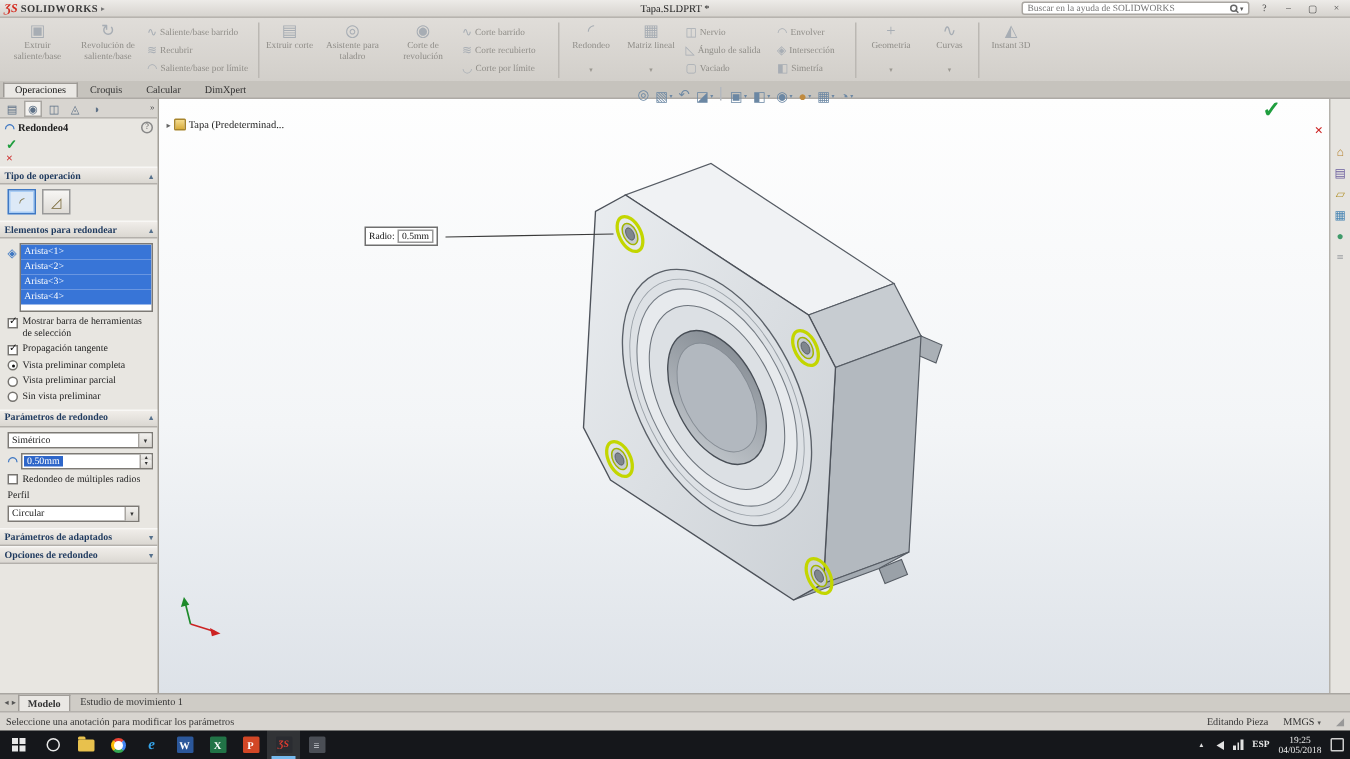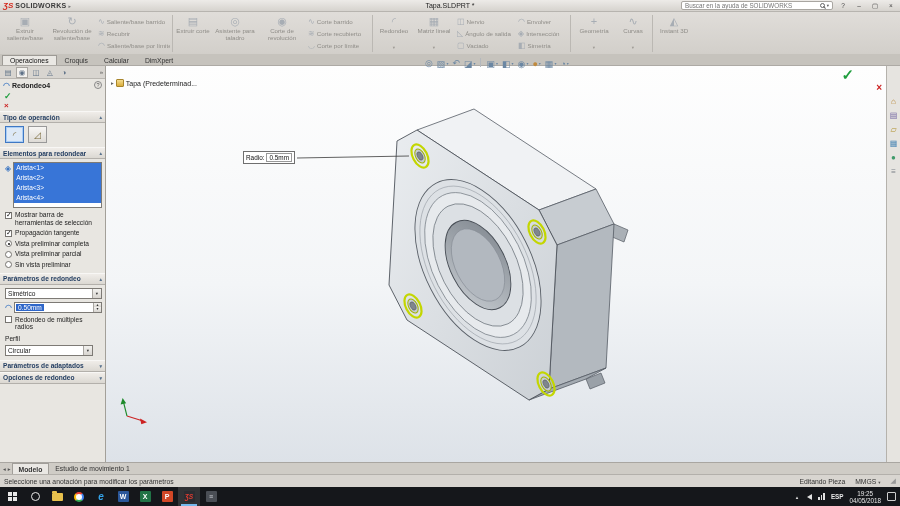--- a/index.html
+++ b/index.html
@@ -1,18 +1,18 @@
 <!DOCTYPE html>
 <html><head>
 <meta charset="utf-8">
 <style>
   *{margin:0;padding:0;box-sizing:border-box;}
   i,em{font-style:normal;}
   body{background:#444;font-family:"Liberation Sans",sans-serif;}
-  .screen{position:relative;width:900px;height:506px;background:#c9c6c0;overflow:hidden;font-family:Liberation Sans, sans-serif;}
+  .screen{position:relative;width:900px;height:506px;background:#c9c6c0;overflow:hidden;font-family:Liberation Serif, serif;}
 
   
   .titlebar{position:absolute;top:0;left:0;right:0;height:12px;background:linear-gradient(#edebe8,#d6d3ce);border-bottom:1px solid #b7b4af;display:flex;align-items:center;padding:0 3px;}
   .tb-logo{display:flex;align-items:center;gap:2px;z-index:2;}
   .tb-logo .mark{color:#d42a1e;font-weight:bold;font-style:italic;font-size:8px;line-height:8px;}
   .tb-logo .name{font-weight:bold;font-size:7px;letter-spacing:.3px;color:#3a3a3a;}
   .tb-logo .arr{color:#777;font-size:5px;}
   .tb-title{position:absolute;left:0;right:0;text-align:center;font-size:7px;color:#222;pointer-events:none;}
   .tb-right{margin-left:auto;display:flex;align-items:center;gap:4px;z-index:2;}
   .tb-search{display:flex;align-items:center;gap:2px;width:152px;height:9px;background:#fff;border:1px solid #a9a6a1;border-radius:2px;padding:0 3px;}

